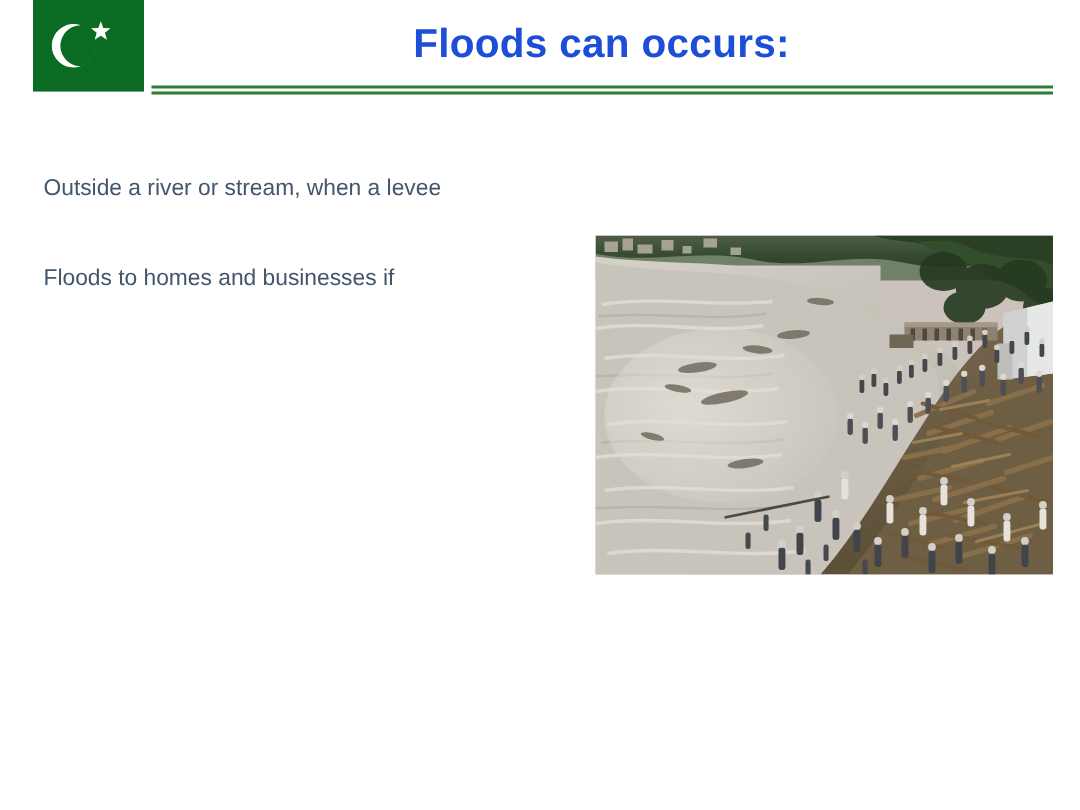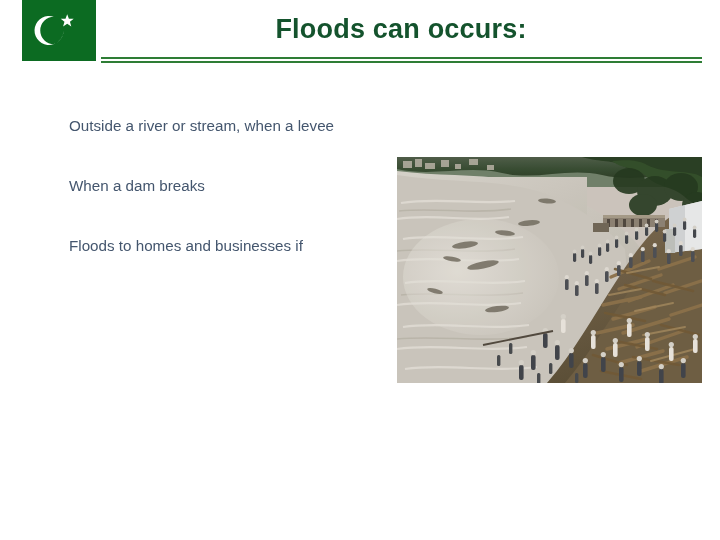--- a/index.html
+++ b/index.html
@@ -38,21 +38,21 @@
   }
 
   #slide-title {
     position: absolute;
     left: 100px;
     top: 12px;
     width: 602px;
     text-align: center;
     font-size: 27px;
     font-weight: bold;
-    color: #14532d;
+    color: #1d4ed8;
     letter-spacing: 0.2px;
     line-height: 34px;
     white-space: nowrap;
   }
 
   #title-rule {
     position: absolute;
     left: 101px;
     top: 57px;
     width: 601px;
@@ -73,21 +73,20 @@
     position: absolute;
     left: 29px;
     top: 110px;
     width: 360px;
   }
   .bullet-block {
     color: #44566e;
     font-size: 15.2px;
     line-height: 32px;
     font-family: "Liberation Sans", sans-serif;
-    margin-left: 40px;
   }
   .bullet-block.spaced { margin-top: 28px; }
 
   
   #flood-photo {
     position: absolute;
     left: 397px;
     top: 157px;
     width: 305px;
     height: 226px;
@@ -124,23 +123,20 @@
   </div>
 
 </div>
 
 <div id="body-text">
 
   <div class="bullet-block">
     <div>Outside a river or stream, when a levee</div>
   </div>
 
-  <div class="bullet-block spaced">
-    <div>When a dam breaks</div>
-  </div>
 
 
   <div class="bullet-block spaced">
     <div>Floods to homes and businesses if</div>
   </div>
 
 </div>
 
 <div id="flood-photo">
   <svg width="305" height="226" viewBox="0 0 305 226" xmlns="http://www.w3.org/2000/svg">

